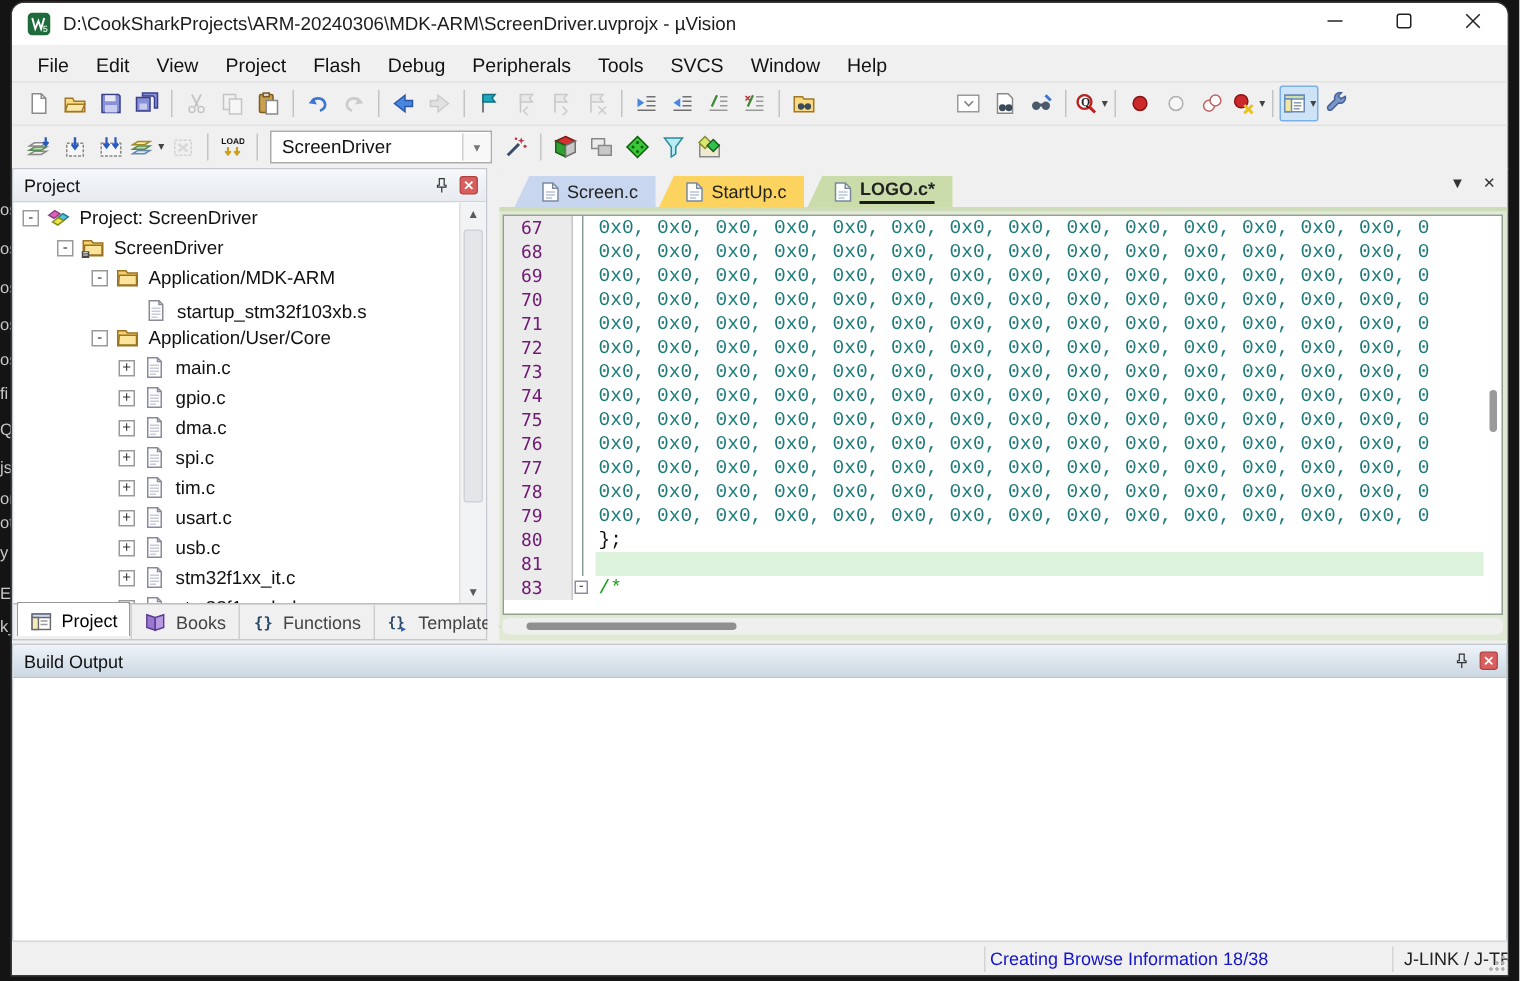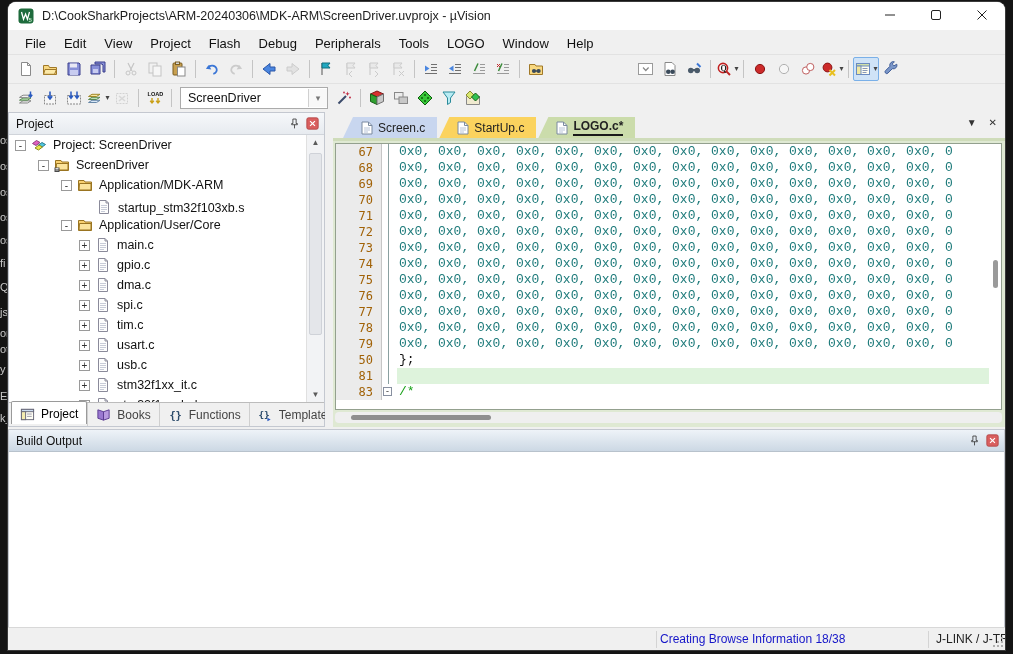--- a/index.html
+++ b/index.html
@@ -83,21 +83,21 @@
   .etab .tab-doc{width:12px;height:14px;margin-right:5px;flex:none;}
   .etab .tab-doc svg{width:12px;height:14px;display:block;}
   .etab.active .etab-label{font-weight:bold;border-bottom:2px solid #1a1a1a;padding-bottom:1px;}
   .etab-controls{position:absolute;right:8px;top:5px;display:flex;gap:12px;align-items:center;}
   .etab-ctl{font-size:10px;color:#333;line-height:12px;}
 
   .editor-body{flex:1;background:#dfe9d3;padding:2px 3px 4px 2px;display:flex;flex-direction:column;min-height:0;}
   .code-wrap{flex:1;background:#fff;border:1px solid #93a08e;position:relative;overflow:hidden;}
   .code-row{height:16px;display:flex;position:relative;font-family:"DejaVu Sans Mono",monospace;
             font-size:13px;line-height:16px;}
-  .ln{width:46px;flex:none;background:#ebebeb;color:#a16207;text-align:right;padding-right:8px;
+  .ln{width:46px;flex:none;background:#ebebeb;color:#701a75;text-align:center;padding-right:8px;
       border-right:1px solid #c6c6c6;font-size:12px;box-sizing:border-box;}
   .foldcol{width:15px;flex:none;position:relative;}
   .guide{position:absolute;left:6px;top:0;}
   .guide.mid{bottom:0;border-left:1px solid #8aa0a0;}
   .guide.end{height:9px;width:5px;border-left:1px solid #8aa0a0;border-bottom:1px solid #8aa0a0;}
   .foldbox{position:absolute;left:1px;top:3px;width:9px;height:9px;border:1px solid #8890a0;background:#fff;
            font-size:9px;line-height:7px;text-align:center;color:#333;box-sizing:border-box;}
   .ct{white-space:pre;position:relative;z-index:1;padding-left:2px;font-family:Liberation Mono, monospace;}
   .ct.hex{color:#1d7a7a;}
   .ct.comment{color:#18a018;}
@@ -189,21 +189,21 @@
 
     <div class="menubar">
       <span class="menu-item">File</span>
         <span class="menu-item">Edit</span>
         <span class="menu-item">View</span>
         <span class="menu-item">Project</span>
         <span class="menu-item">Flash</span>
         <span class="menu-item">Debug</span>
         <span class="menu-item">Peripherals</span>
         <span class="menu-item">Tools</span>
-        <span class="menu-item">LOGO</span>
+        <span class="menu-item">SVCS</span>
         <span class="menu-item">Window</span>
         <span class="menu-item">Help</span>
     </div>
 
     <div class="toolbar tb1">
 
         <span class="tbtn">
           <span class="ticon">
             <svg viewBox="0 0 16 16">
               <path d="M3.5 1.5h6l3 3v10h-9z" fill="#fff" stroke="#8a8a8a"></path>
@@ -1135,21 +1135,21 @@
                   <span class="ln">79</span>
                   <span class="foldcol">
                     <span class="guide mid"></span>
 
                   </span>
                   <span class="ct hex">0x0, 0x0, 0x0, 0x0, 0x0, 0x0, 0x0, 0x0, 0x0, 0x0, 0x0, 0x0, 0x0, 0x0, 0</span>
 
                 </div>
 
                 <div class="code-row">
-                  <span class="ln">50</span>
+                  <span class="ln">80</span>
                   <span class="foldcol">
                     <span class="guide mid"></span>
 
                   </span>
                   <span class="ct plain">};</span>
 
                 </div>
 
                 <div class="code-row">
                   <span class="ln">81</span>

